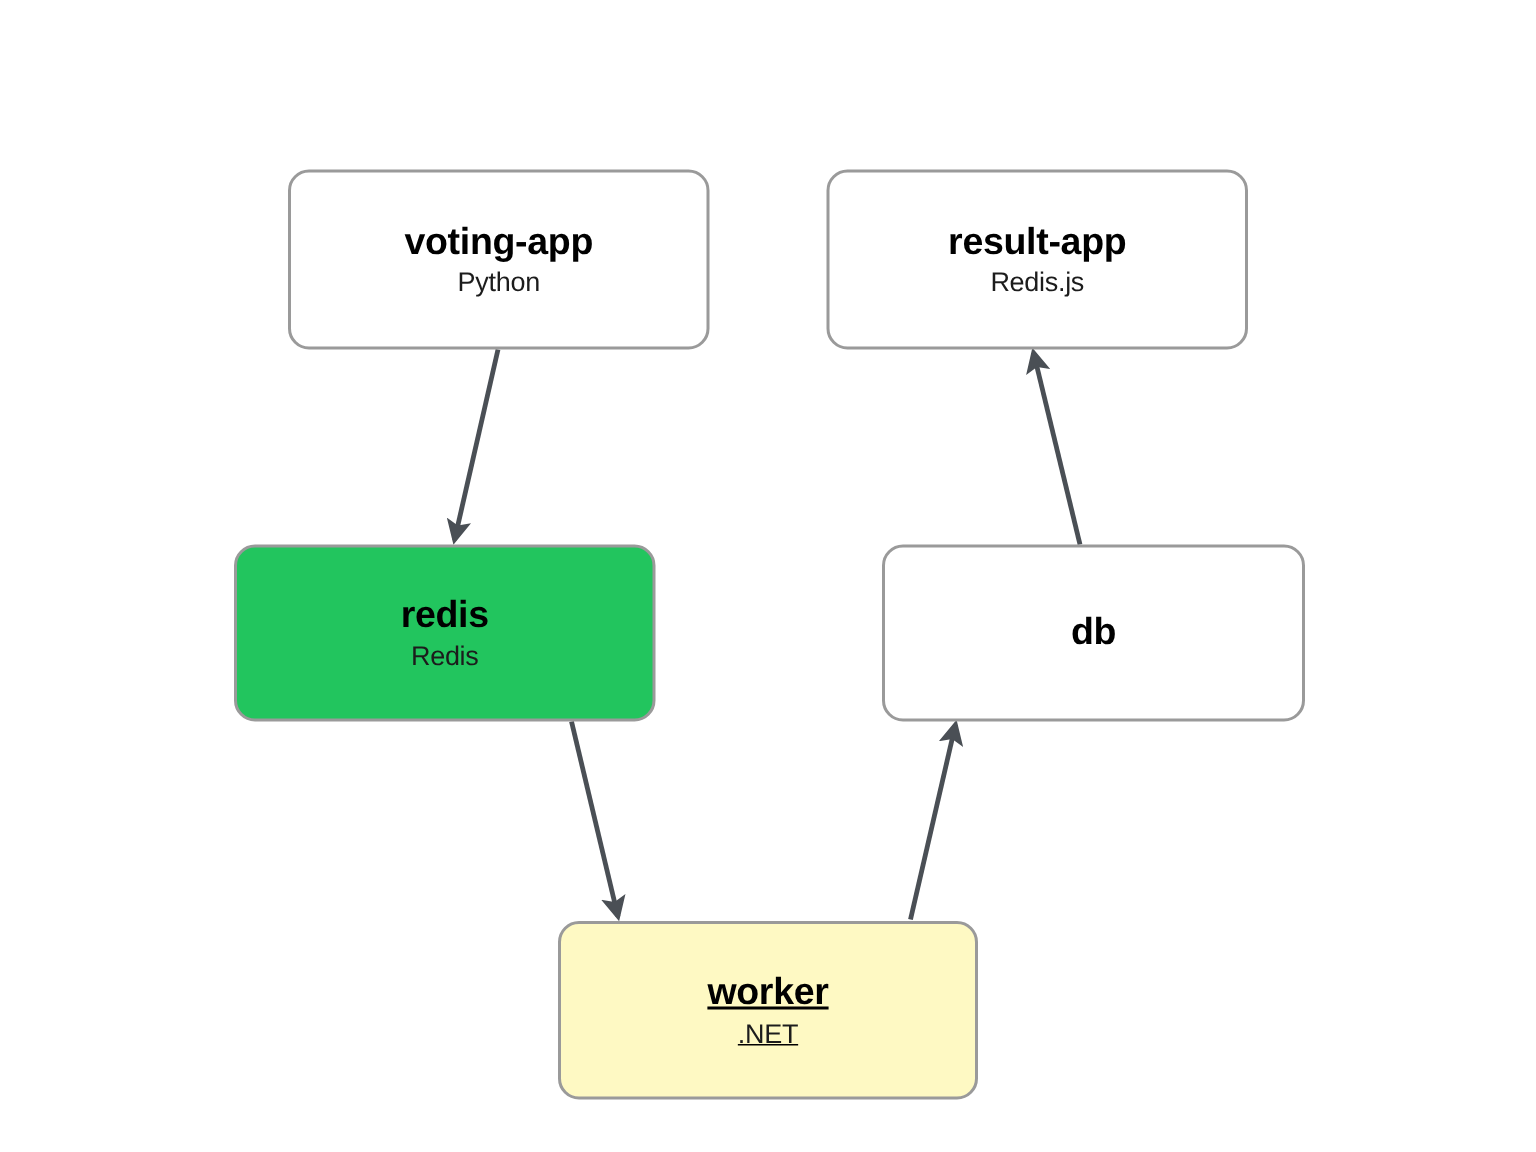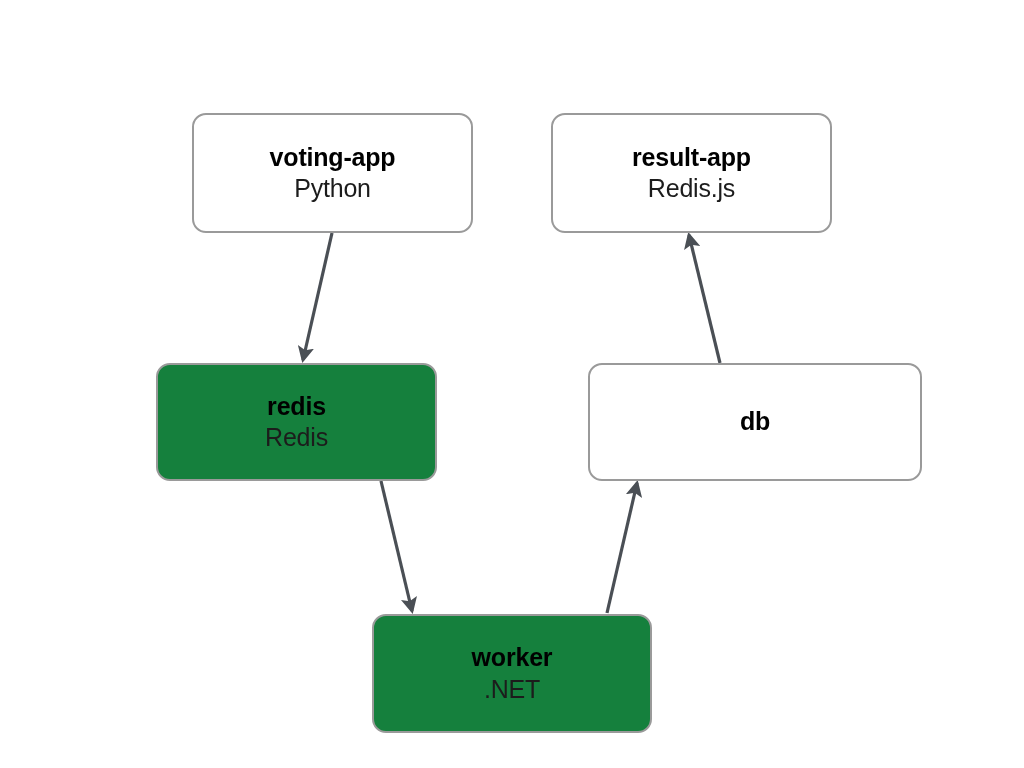--- a/index.html
+++ b/index.html
@@ -39,21 +39,21 @@
     justify-content: center;
     line-height: 1.26;
   }
   .node-title {
     font-size: 25px;
     font-weight: bold;
     color: #000000;
     letter-spacing: -0.2px;
   }
   .node-subtitle {
-    font-size: 25px;
+    font-size: 18px;
     font-weight: normal;
     color: #1c1c1c;
     letter-spacing: -0.2px;
   }
 </style>
 </head>
 <body>
 
 <div id="canvas" style="background: rgb(255, 255, 255); margin-top: 40px;">
 
@@ -74,27 +74,27 @@
   <div class="node" style="left: 192px; top: 73px; width: 281px; height: 120px; border-color: rgb(154, 154, 154); background: rgb(255, 255, 255);">
     <div class="node-title">voting-app</div>
     <div class="node-subtitle">Python</div>
   </div>
 
   <div class="node" style="left: 551px; top: 73px; width: 281px; height: 120px; border-color: rgb(154, 154, 154); background: rgb(255, 255, 255);">
     <div class="node-title">result-app</div>
     <div class="node-subtitle">Redis.js</div>
   </div>
 
-  <div class="node" style="left: 156px; top: 323px; width: 281px; height: 118px; border-color: rgb(154, 154, 154); background: #15803d;">
+  <div class="node" style="left: 156px; top: 323px; width: 281px; height: 118px; border-color: rgb(154, 154, 154); background: #22c55e;">
     <div class="node-title">redis</div>
     <div class="node-subtitle">Redis</div>
   </div>
 
-  <div class="node" style="left: 588px; top: 323px; width: 334px; height: 118px; border-color: rgb(154, 154, 154); background: rgb(255, 255, 255);">
+  <div class="node" style="left: 588px; top: 323px; width: 282px; height: 118px; border-color: rgb(154, 154, 154); background: rgb(255, 255, 255);">
     <div class="node-title">db</div>
   </div>
 
-  <div class="node" style="left: 372px; top: 574px; width: 280px; height: 119px; border-color: rgb(154, 154, 154); background: #15803d;">
+  <div class="node" style="left: 372px; top: 574px; width: 280px; height: 119px; border-color: rgb(154, 154, 154); background: #fef9c3; text-decoration: underline;">
     <div class="node-title">worker</div>
     <div class="node-subtitle">.NET</div>
   </div>
 
 </div>
 
 </body></html>

